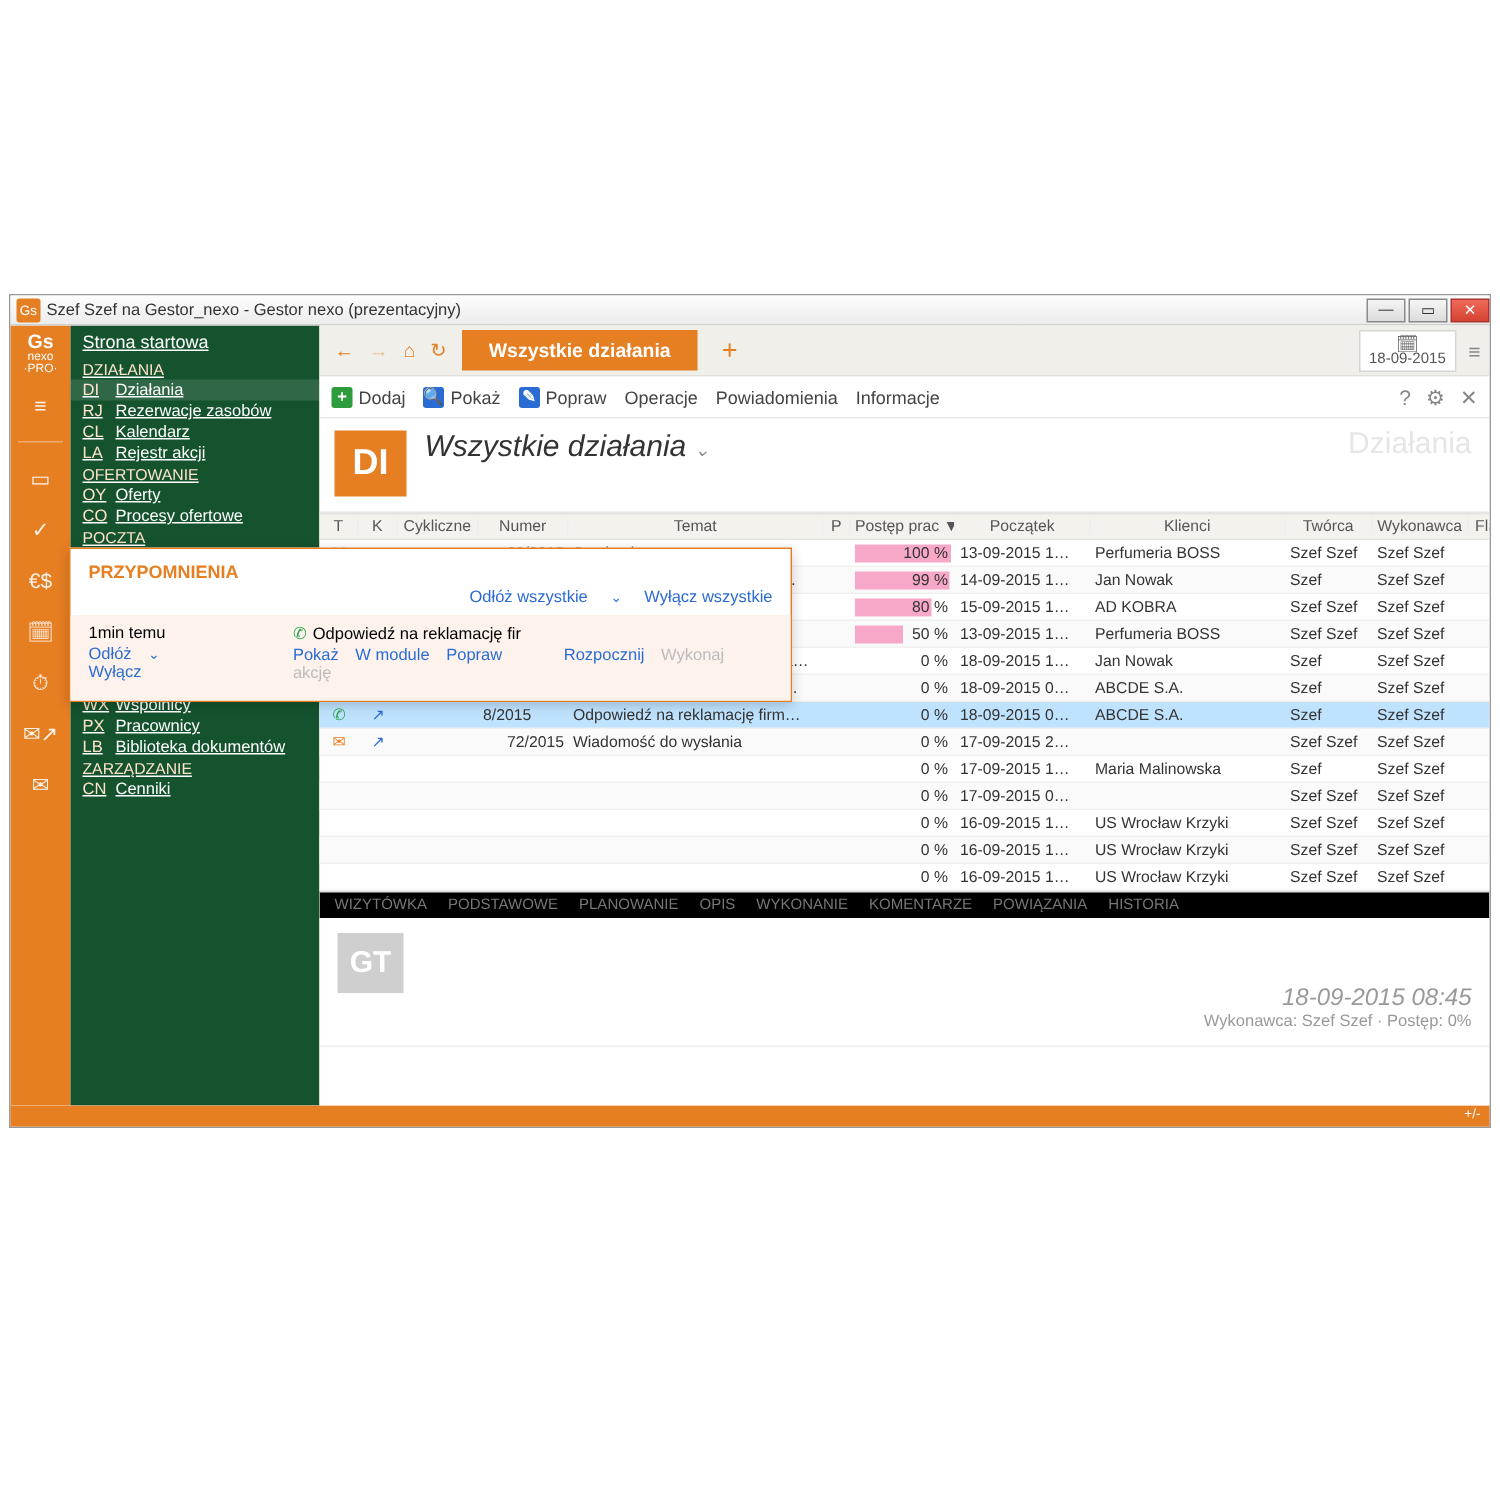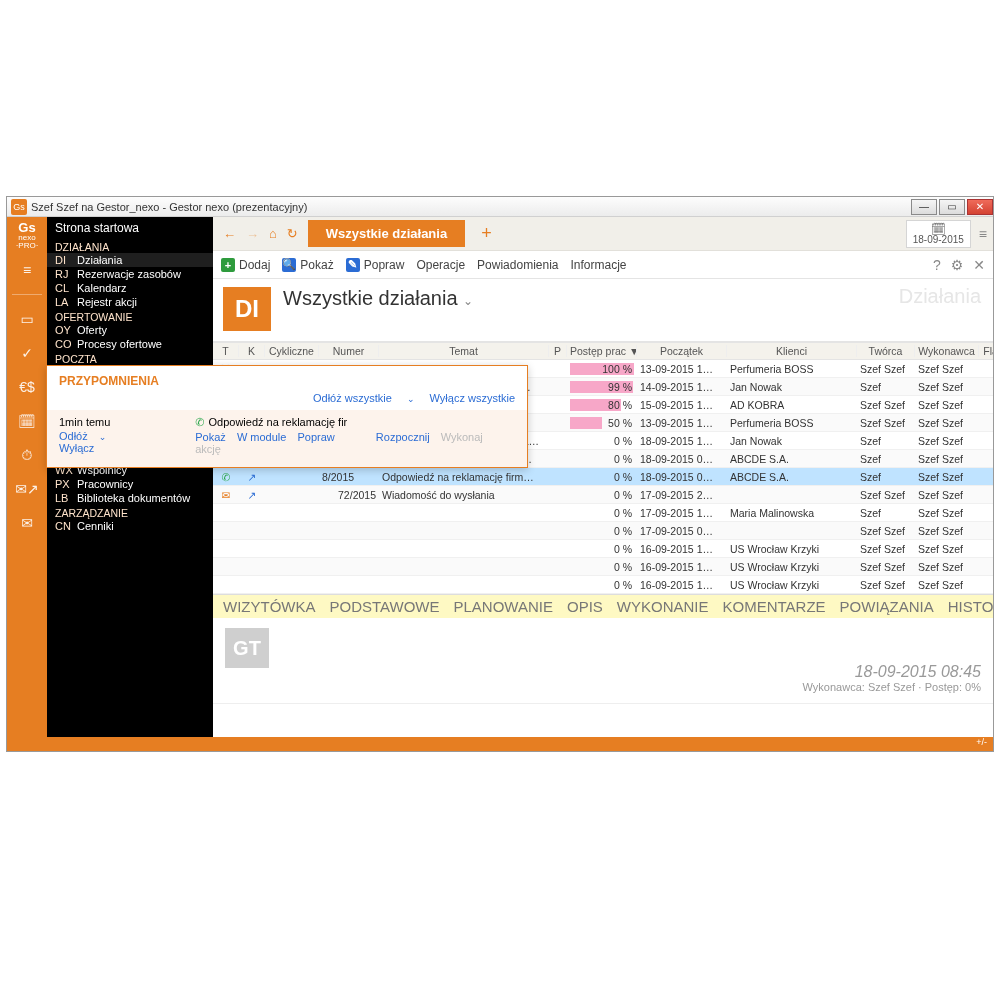--- a/index.html
+++ b/index.html
@@ -13,21 +13,21 @@
   .winbtn { width: 26px; height: 16px; border: 1px solid #8a8a8a; margin-left: 2px; background: linear-gradient(#f5f5f5,#dcdcdc); display: inline-flex; align-items: center; justify-content: center; font-size: 10px; cursor: pointer; }
   .winbtn.close { background: linear-gradient(#ef6b5a,#d44232); color: #fff; border-color: #a33; }
   
   .main { flex: 1; display: flex; overflow: hidden; }
   
   .rail { width: 40px; background: #e67e22; display: flex; flex-direction: column; align-items: center; padding-top: 4px; gap: 6px; color: #fff; }
   .rail .logo { font-size: 8px; text-align: center; line-height: 1; }
   .rail .railbtn { width: 30px; height: 28px; display: flex; align-items: center; justify-content: center; cursor: pointer; font-size: 14px; opacity: .9; }
   .rail .sep { width: 30px; height: 1px; background: rgba(255,255,255,.35); margin: 4px 0; }
   
-  .sidebar { width: 166px; background: #000000; color: #fff; font-size: 11px; overflow: hidden; padding-top: 2px; position: relative; }
+  .sidebar { width: 166px; background: #14532d; color: #fff; font-size: 11px; overflow: hidden; padding-top: 2px; position: relative; text-decoration: underline; }
   .sidebar .startlink { padding: 2px 8px 4px; font-size: 12px; cursor: pointer; }
   .sidebar .section { padding: 2px 8px 0; color: #ffe4cc; font-size: 10.5px; }
   .sidebar .item { padding: 1px 8px 1px 8px; cursor: pointer; white-space: nowrap; display: flex; gap: 4px; }
   .sidebar .item .code { color: #ffe4cc; width: 18px; }
   .sidebar .item.active { background: rgba(255,255,255,.12); }
   
   .content { flex: 1; display: flex; flex-direction: column; background: #f7f7f5; overflow: hidden; position: relative; }
   
   .tabsrow { height: 34px; background: #f1efe9; display: flex; align-items: center; padding: 0 6px; gap: 6px; border-bottom: 1px solid #e2e0da; }
   .navarrows { display: flex; gap: 2px; color: #e67e22; font-size: 13px; }
@@ -39,38 +39,38 @@
   .datebadge .calico { font-size: 12px; }
   
   .toolbar { height: 28px; background: #fff; border-bottom: 1px solid #e4e4e4; display: flex; align-items: center; gap: 12px; padding: 0 8px; font-size: 12px; color: #444; }
   .tbtn { display: flex; align-items: center; gap: 4px; cursor: pointer; }
   .tbtn .sq { width: 14px; height: 14px; display: inline-flex; align-items: center; justify-content: center; color: #fff; font-size: 11px; font-weight: bold; border-radius: 2px; }
   .toolbar .right { margin-left: auto; display: flex; gap: 10px; color: #888; font-size: 14px; }
   .toolbar .right span { cursor: pointer; }
   
   .pagehead { background: #fff; padding: 8px 10px 10px; border-bottom: 1px solid #e4e4e4; display: flex; gap: 12px; position: relative; }
   .bigbadge { width: 48px; height: 44px; background: #e67e22; color: #fff; font-size: 24px; font-weight: 600; display: flex; align-items: center; justify-content: center; }
-  .pagehead h1 { font-size: 20px; font-weight: 400; color: #333; }
+  .pagehead h1 { font-size: 20px; font-weight: 400; color: #333; font-style: italic; }
   .pagehead h1 .caret { font-size: 12px; color: #888; }
   .pagehead .filters { font-size: 10.5px; color: #888; margin-top: 2px; max-width: 620px; }
   .pagehead .watermark { position: absolute; right: 12px; top: 6px; font-size: 20px; color: #e6e6e6; }
   
   .grid { flex: 0 0 auto; background: #fff; }
   .ghead, .grow { display: grid; grid-template-columns: 26px 26px 54px 60px 170px 18px 70px 90px 130px 58px 64px 36px; font-size: 10.5px; align-items: center; height: 18px; }
   .ghead { background: #f4f2ec; color: #555; border-top: 1px solid #e4e4e4; border-bottom: 1px solid #e4e4e4; font-size: 10.5px; }
   .ghead > div { padding: 0 3px; white-space: nowrap; overflow: hidden; border-right: 1px solid #eee; text-align: center; }
   .grow { border-bottom: 1px solid #f0f0f0; color: #333; cursor: pointer; }
   .grow:nth-child(even){ background:#fafafa; }
   .grow > div { padding: 0 3px; white-space: nowrap; overflow: hidden; text-overflow: ellipsis; }
   .grow.selected { background: #bfe3ff !important; }
   .cicon { text-align: center; }
   .progress-wrap { position: relative; height: 14px; display: flex; align-items: center; justify-content: flex-end; padding-right: 2px; }
   .progress-bar { position: absolute; left: 0; top: 1px; bottom: 1px; background: #f7a7c8; }
   
-  .dtabs { background: #fef9c3; font-size: 15px; color: #777; display: flex; gap: 14px; padding: 3px 10px; border-top: 1px solid #ddd; }
+  .dtabs { background: #000000; font-size: 10px; color: #777; display: flex; gap: 14px; padding: 3px 10px; border-top: 1px solid #ddd; }
   .dtabs span { cursor: pointer; }
   
   .detail { background: #fff; padding: 10px 12px; display: flex; border-bottom: 1px solid #eee; }
   .detail .badge2 { width: 44px; height: 40px; background: #cfcfcf; color: #fff; font-size: 20px; font-weight: 600; display: flex; align-items: center; justify-content: center; }
   .detail .left h2 { font-size: 18px; color: #888; font-weight: 400; }
   .detail .left .sub { font-size: 11px; color: #999; }
   .detail .right { margin-left: auto; text-align: right; color: #999; font-size: 11px; margin-top: 35px; }
   .detail .right .dt { font-size: 16px; font-style: italic; }
   .blank { flex: 1; background: #fff; }
   .footer { height: 14px; background: #e67e22; font-size: 9px; color: #fff; text-align: right; padding: 0 6px; }

